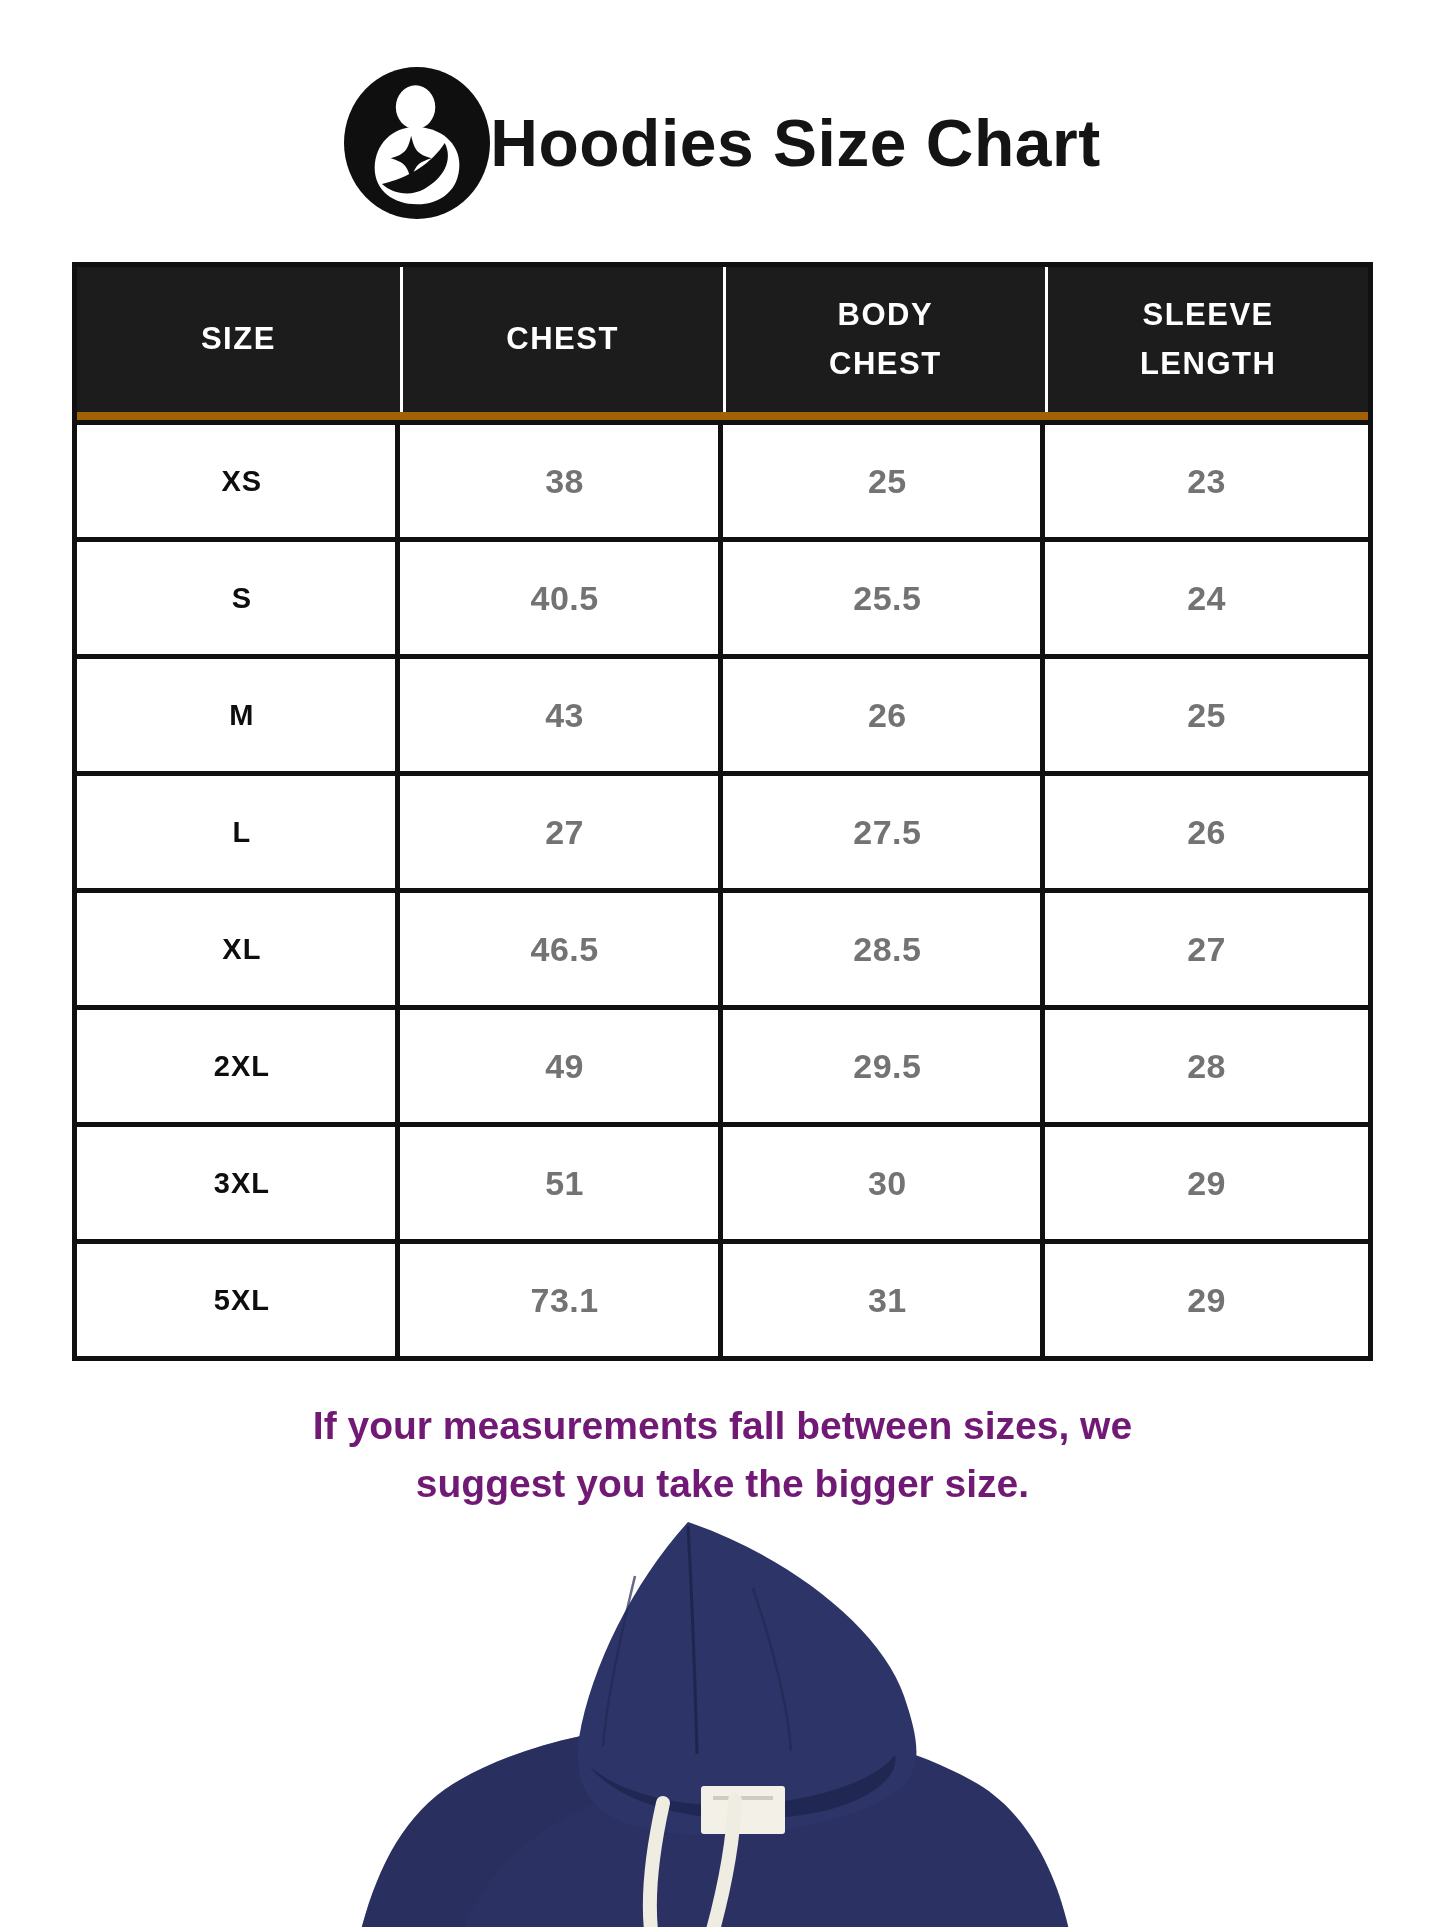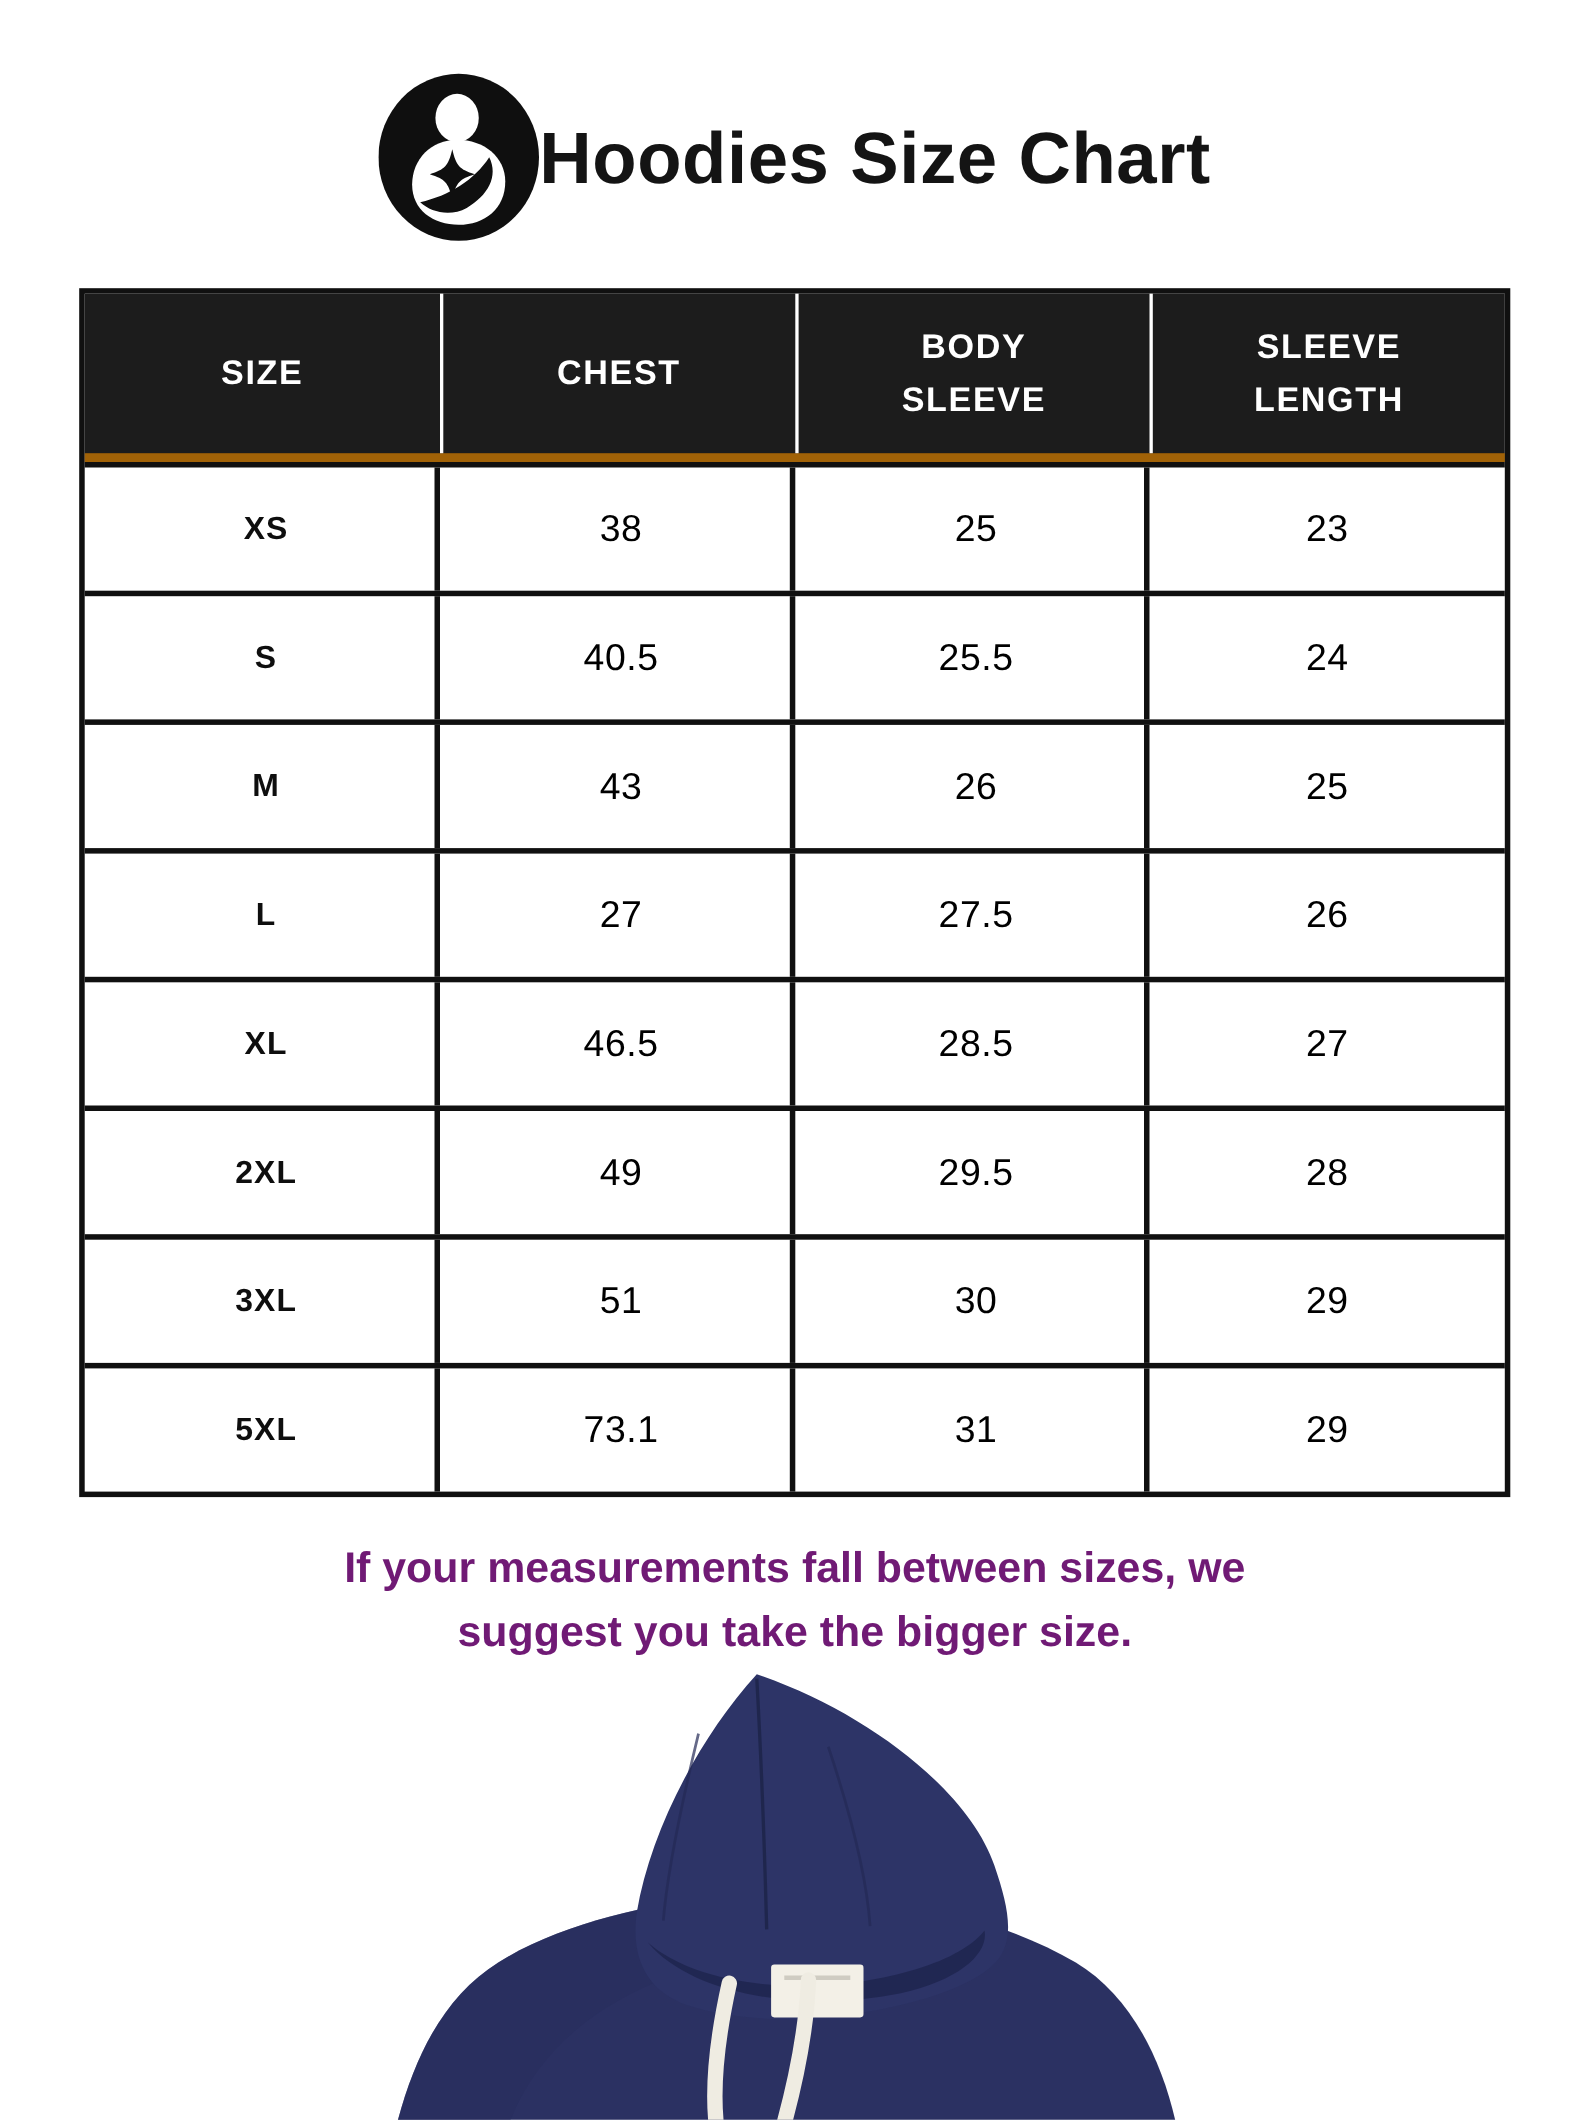--- a/index.html
+++ b/index.html
@@ -61,22 +61,22 @@
     display: grid;
     grid-template-columns: repeat(4, 1fr);
     border-top: 5px solid #101010;
   }
   .td {
     height: 112px;
     display: flex;
     align-items: center;
     justify-content: center;
     font-size: 34px;
-    font-weight: 400;
-    color: #000000;
+    font-weight: 700;
+    color: #737373;
     letter-spacing: 0.5px;
   }
   .td:not(:last-child) { border-right: 5px solid #101010; margin-left: 12px; }
   .td-size {
     font-weight: 700;
     font-size: 29px;
     letter-spacing: 1px;
     color: #0e0e0e;
   }
 
@@ -111,21 +111,21 @@
 
 <div class="size-table">
   <div class="thead">
     <div class="th">
         <span class="th-text">SIZE</span>
       </div>
     <div class="th">
         <span class="th-text">CHEST</span>
       </div>
     <div class="th">
-        <span class="th-text">BODY SLEEVE</span>
+        <span class="th-text">BODY CHEST</span>
       </div>
     <div class="th">
         <span class="th-text">SLEEVE LENGTH</span>
       </div>
   </div>
   <div id="table-body">
       <div class="trow">
         <div class="td td-size">XS</div>
         <div class="td">38</div>
         <div class="td">25</div>

